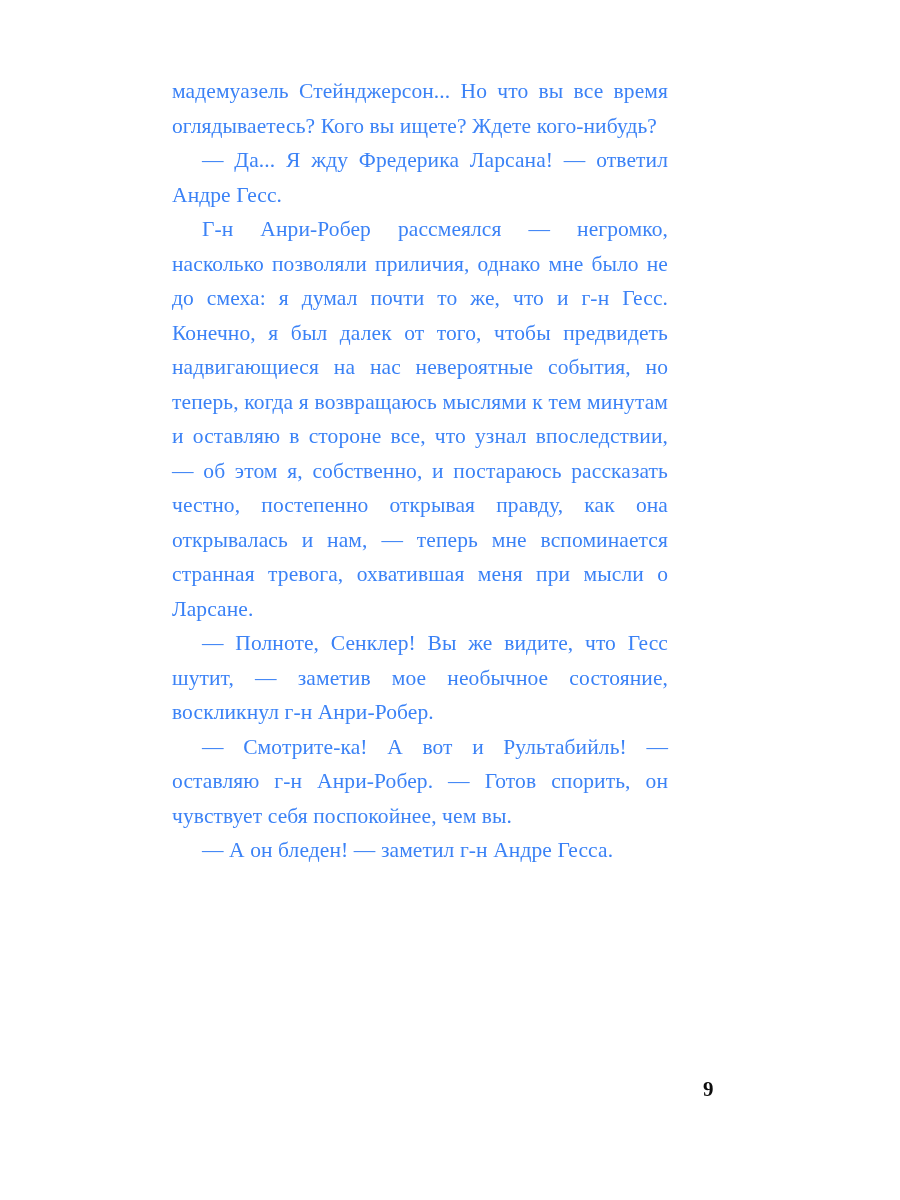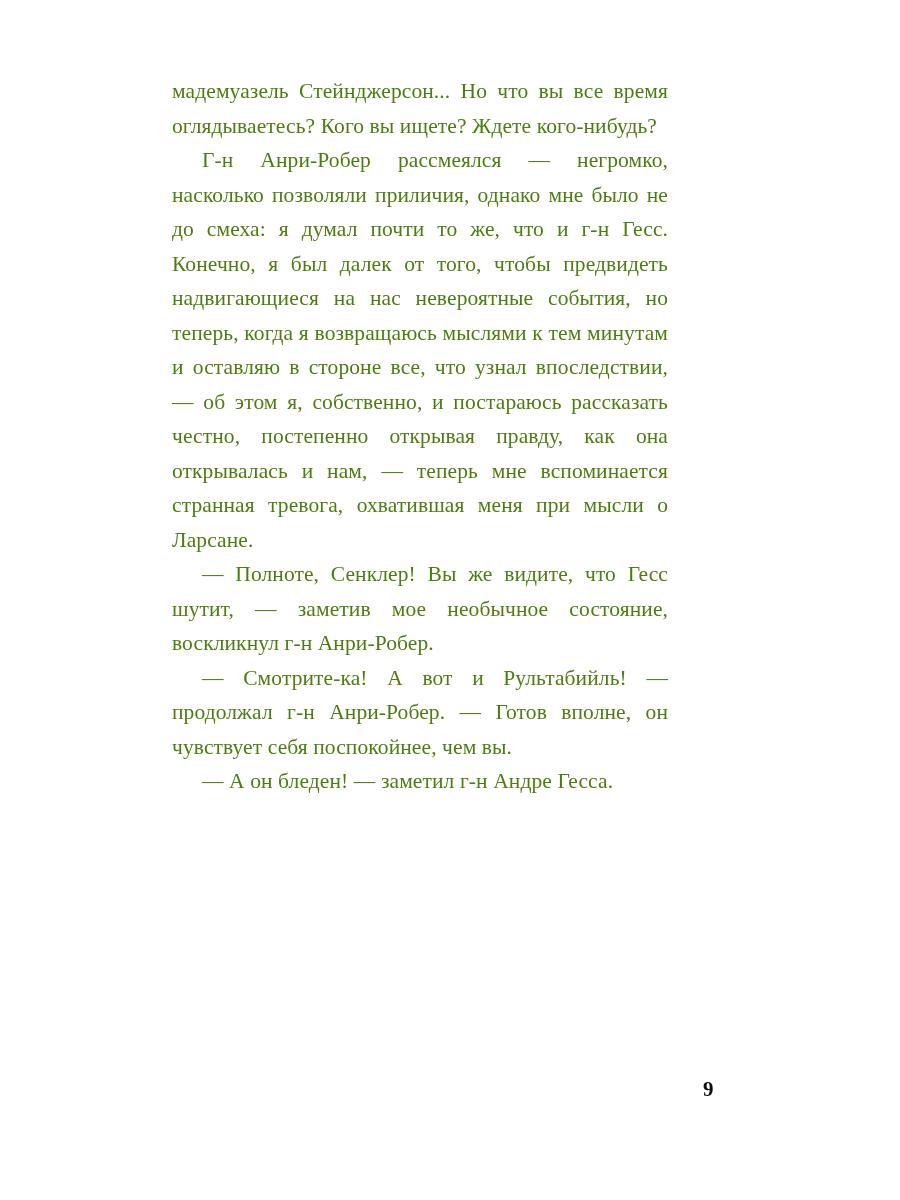--- a/index.html
+++ b/index.html
@@ -26,21 +26,21 @@
     top: 74px;
     width: 496px;
   }
   .para {
     margin: 0;
     font-size: 21.5px;
     line-height: 34.5px;
     text-align: justify;
     text-justify: inter-word;
     letter-spacing: 0.1px;
-    color: #4d7c0f;
+    color: #3b82f6;
     hyphens: manual;
   }
   .para.indent {
     text-indent: 30px;
   }
   .page-number {
     position: absolute;
     left: 703px;
     top: 1077px;
     font-size: 21px;
@@ -48,19 +48,20 @@
     color: #0d0d0d;
     font-family: "Liberation Serif", serif;
   }
 </style>
 </head>
 <body>
 
 <div class="page">
   <div class="text-column">
     <p class="para">мадемуазель Стейнджерсон... Но что вы все время оглядываетесь? Кого вы ищете? Ждете кого-нибудь?</p>
+    <p class="para indent">— Да... Я жду Фредерика Ларсана! — ответил Андре Гесс.</p>
     <p class="para indent">Г-н Анри-Робер рассмеялся — негромко, насколько позволяли приличия, однако мне было не до смеха: я думал почти то же, что и г-н Гесс. Конечно, я был далек от того, чтобы предвидеть надвигающиеся на нас невероятные события, но теперь, когда я возвращаюсь мыслями к тем минутам и оставляю в стороне все, что узнал впоследствии, — об этом я, собственно, и постараюсь рассказать честно, постепенно открывая правду, как она открывалась и нам, — теперь мне вспоминается странная тревога, охватившая меня при мысли о Ларсане.</p>
     <p class="para indent">— Полноте, Сенклер! Вы же видите, что Гесс шутит, — заметив мое необычное состояние, воскликнул г-н Анри-Робер.</p>
-    <p class="para indent">— Смотрите-ка! А вот и Рультабийль! — продолжал г-н Анри-Робер. — Готов вполне, он чувствует себя поспокойнее, чем вы.</p>
+    <p class="para indent">— Смотрите-ка! А вот и Рультабийль! — оставляю г-н Анри-Робер. — Готов спорить, он чувствует себя поспокойнее, чем вы.</p>
     <p class="para indent">— А он бледен! — заметил г-н Андре Гесса.</p>
   </div>
   <div class="page-number">9</div>
 </div>
 
 </body></html>

